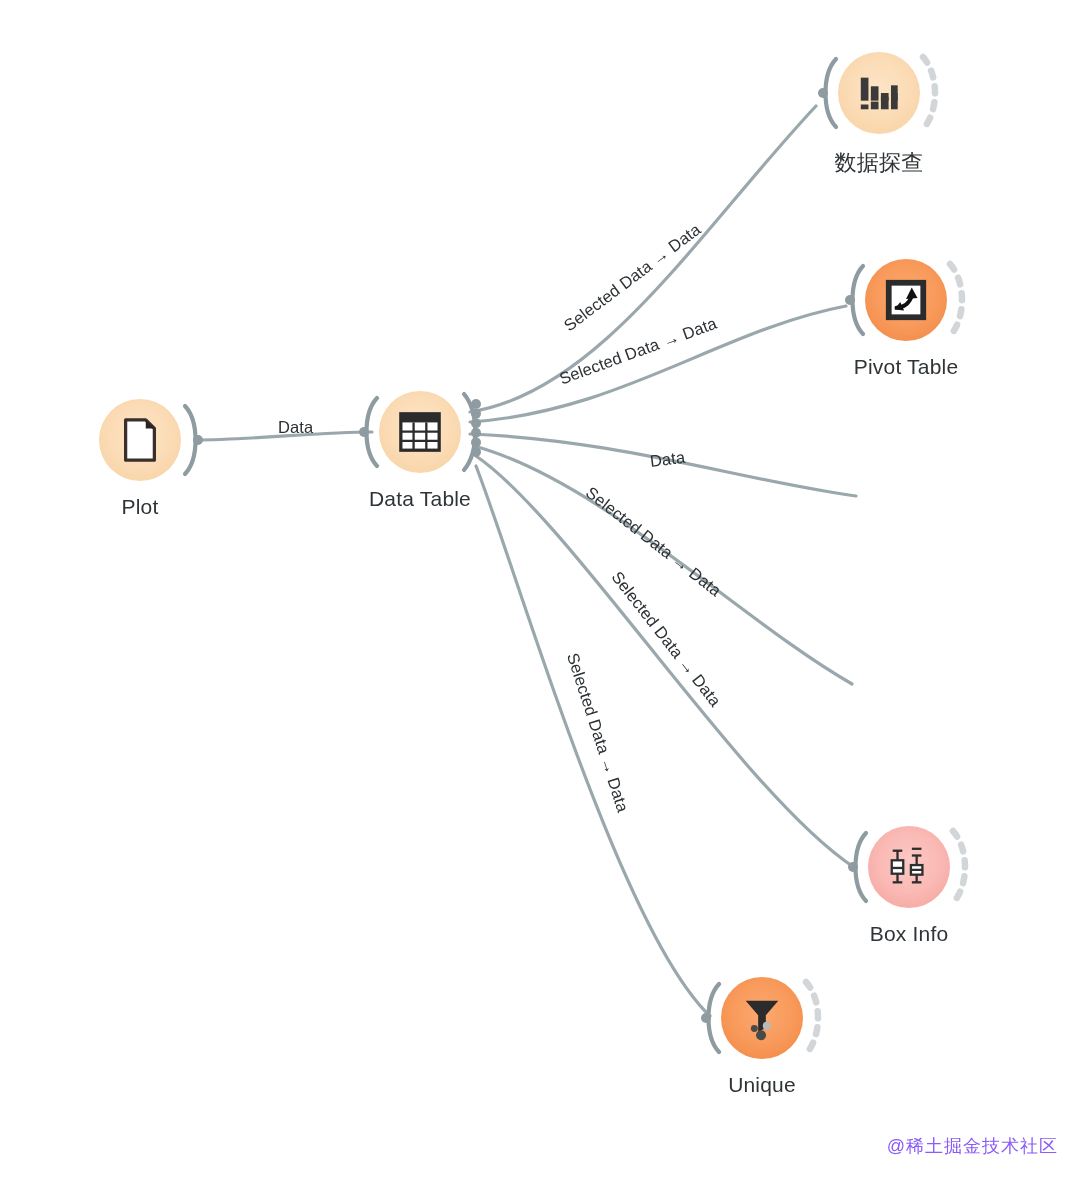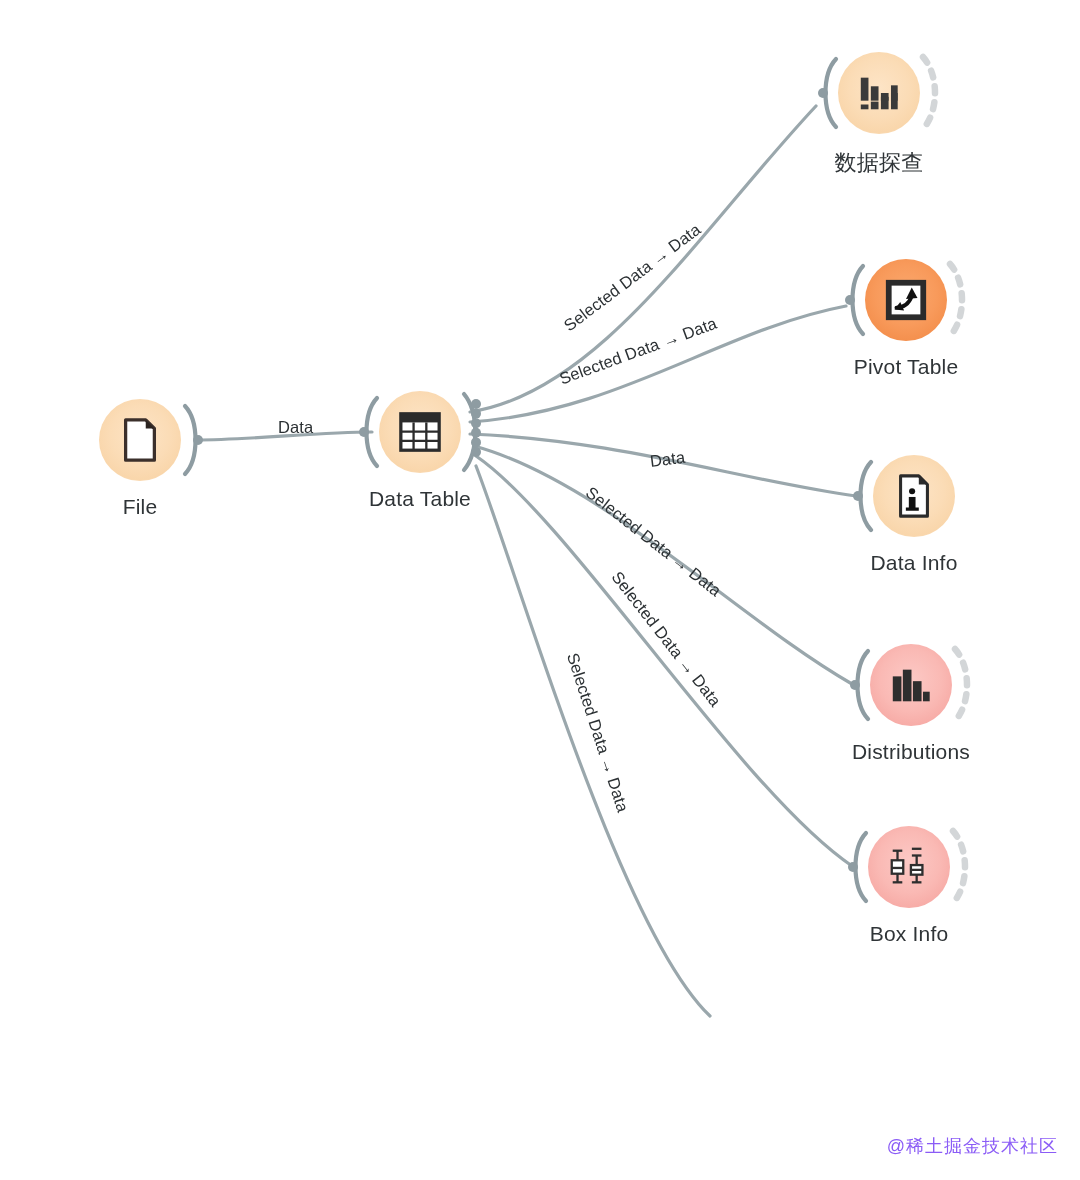--- a/index.html
+++ b/index.html
@@ -74,21 +74,21 @@
               <path d="M30 3 l9 9 h-9 z" fill="#2b2320"></path>
             </svg>
           </span>
        <span class="port out">
     <svg width="26" height="74" viewBox="0 0 26 74" style="display:block">
       <path d="M6 3 C 20 18, 20 56, 6 71" fill="none" stroke="#8e9ca2" stroke-width="4.2" stroke-linecap="round"></path>
       <circle cx="19" cy="37" r="5" fill="#8e9ca2"></circle>
     </svg>
           </span>
      </div>
-     <div class="label" style="top:96px">File</div>
+     <div class="label" style="top:96px">Plot</div>
       </div>
       <div class="node" style="left: 879px; top: 93px;">
         <div class="bubble peach">
        <span>
             <svg class="icon" viewBox="0 0 48 48">
               <g fill="#3a3a3a">
                 <rect x="5" y="8" width="8" height="24"></rect>
                 <rect x="15.5" y="17" width="8" height="15"></rect>
                 <rect x="26" y="24" width="8" height="8"></rect>
                 <rect x="36.5" y="16" width="7" height="16"></rect>
@@ -164,66 +164,20 @@
       <circle cx="7" cy="37" r="5" fill="#8e9ca2"></circle>
     </svg>
           </span>
           <span class="port out">
     <svg width="26" height="80" viewBox="0 0 26 80" style="display:block">
       <path d="M5 4 C 21 22, 21 58, 5 76" fill="none" stroke="#d3d6d8" stroke-width="6.5" stroke-linecap="round" stroke-dasharray="7 9"></path>
     </svg>
           </span>
      </div>
      <div class="label" style="top:96px">Pivot Table</div>
-      </div>
-      <div class="node" style="left: 914px; top: 496px;">
-        <div class="bubble peach">
-       <span>
-            <svg class="icon" viewBox="0 0 48 48">
-              <path d="M10 3 h19 l9 9 v33 h-28 z" fill="#ffffff" stroke="#2b2b2b" stroke-width="3.2" stroke-linejoin="round"></path>
-              <path d="M29 3 l9 9 h-9 z" fill="#2b2b2b"></path>
-              <circle cx="22" cy="19" r="3.2" fill="#111"></circle>
-              <rect x="18.6" y="25" width="7" height="13.5" fill="#111"></rect>
-              <rect x="15.5" y="36" width="13.5" height="3.4" fill="#111"></rect>
-            </svg>
-          </span>
-       <span class="port in">
-    <svg width="26" height="74" viewBox="0 0 26 74" style="display:block">
-      <path d="M20 3 C 6 18, 6 56, 20 71" fill="none" stroke="#8e9ca2" stroke-width="4.2" stroke-linecap="round"></path>
-      <circle cx="7" cy="37" r="5" fill="#8e9ca2"></circle>
-    </svg>
-          </span>
-     </div>
-     <div class="label" style="top:96px">Data Info</div>
-      </div>
-      <div class="node" style="left: 911px; top: 685px;">
-        <div class="bubble pink">
-       <span>
-            <svg class="icon" viewBox="0 0 48 48">
-              <g fill="#2e2e2e">
-                <rect x="5" y="15" width="9" height="26"></rect>
-                <rect x="15.5" y="8" width="9" height="33"></rect>
-                <rect x="26" y="20" width="9" height="21"></rect>
-                <rect x="36.5" y="31" width="7" height="10"></rect>
-              </g>
-            </svg>
-          </span>
-       <span class="port in">
-    <svg width="26" height="74" viewBox="0 0 26 74" style="display:block">
-      <path d="M20 3 C 6 18, 6 56, 20 71" fill="none" stroke="#8e9ca2" stroke-width="4.2" stroke-linecap="round"></path>
-      <circle cx="7" cy="37" r="5" fill="#8e9ca2"></circle>
-    </svg>
-          </span>
-          <span class="port out">
-    <svg width="26" height="80" viewBox="0 0 26 80" style="display:block">
-      <path d="M5 4 C 21 22, 21 58, 5 76" fill="none" stroke="#d3d6d8" stroke-width="6.5" stroke-linecap="round" stroke-dasharray="7 9"></path>
-    </svg>
-          </span>
-     </div>
-     <div class="label" style="top:96px">Distributions</div>
       </div>
       <div class="node" style="left: 909px; top: 867px;">
         <div class="bubble pink">
        <span>
             <svg class="icon" viewBox="0 0 48 48">
               <g stroke="#2e2e2e" stroke-width="2.4" fill="none">
                 <line x1="7" y1="7" x2="17" y2="7"></line>
                 <line x1="12" y1="7" x2="12" y2="17"></line>
                 <rect x="6" y="17" width="12" height="14" fill="#ffffff"></rect>
                 <line x1="6" y1="25" x2="18" y2="25"></line>
@@ -246,20 +200,44 @@
     </svg>
           </span>
           <span class="port out">
     <svg width="26" height="80" viewBox="0 0 26 80" style="display:block">
       <path d="M5 4 C 21 22, 21 58, 5 76" fill="none" stroke="#d3d6d8" stroke-width="6.5" stroke-linecap="round" stroke-dasharray="7 9"></path>
     </svg>
           </span>
      </div>
      <div class="label" style="top:96px">Box Info</div>
       </div>
+      <div class="node" style="left: 762px; top: 1018px;">
+        <div class="bubble orange">
+       <span>
+            <svg class="icon" viewBox="0 0 48 48">
+              <path d="M7 6 h34 l-13 15 v13 l-8 5 v-18 z" fill="#2b2b2b"></path>
+              <circle cx="16" cy="35" r="3.6" fill="#4a4a4a"></circle>
+              <circle cx="29" cy="32" r="4.2" fill="#b9b9b9"></circle>
+              <circle cx="23" cy="42" r="5.2" fill="#4a4a4a"></circle>
+            </svg>
+          </span>
+       <span class="port in">
+    <svg width="26" height="74" viewBox="0 0 26 74" style="display:block">
+      <path d="M20 3 C 6 18, 6 56, 20 71" fill="none" stroke="#8e9ca2" stroke-width="4.2" stroke-linecap="round"></path>
+      <circle cx="7" cy="37" r="5" fill="#8e9ca2"></circle>
+    </svg>
+          </span>
+          <span class="port out">
+    <svg width="26" height="80" viewBox="0 0 26 80" style="display:block">
+      <path d="M5 4 C 21 22, 21 58, 5 76" fill="none" stroke="#d3d6d8" stroke-width="6.5" stroke-linecap="round" stroke-dasharray="7 9"></path>
+    </svg>
+          </span>
+     </div>
+     <div class="label" style="top:96px">Unique</div>
+      </div>
     </div>
 
   <div class="watermark">@稀土掘金技术社区</div>
 <div class="edge-label" style="left: 278px; top: 418px; transform: rotate(0deg);">Data</div>
     <div class="edge-label" style="left: 566px; top: 318px; transform: rotate(-37deg);">Selected Data → Data</div>
     <div class="edge-label" style="left: 560px; top: 370px; transform: rotate(-20deg);">Selected Data → Data</div>
     <div class="edge-label" style="left: 650px; top: 452px; transform: rotate(-7deg);">Data</div>
     <div class="edge-label" style="left: 588px; top: 481px; transform: rotate(38deg);">Selected Data → Data</div>
     <div class="edge-label" style="left: 615px; top: 564px; transform: rotate(52deg);">Selected Data → Data</div>
     <div class="edge-label" style="left: 572px; top: 644px; transform: rotate(72deg);">Selected Data → Data</div>

